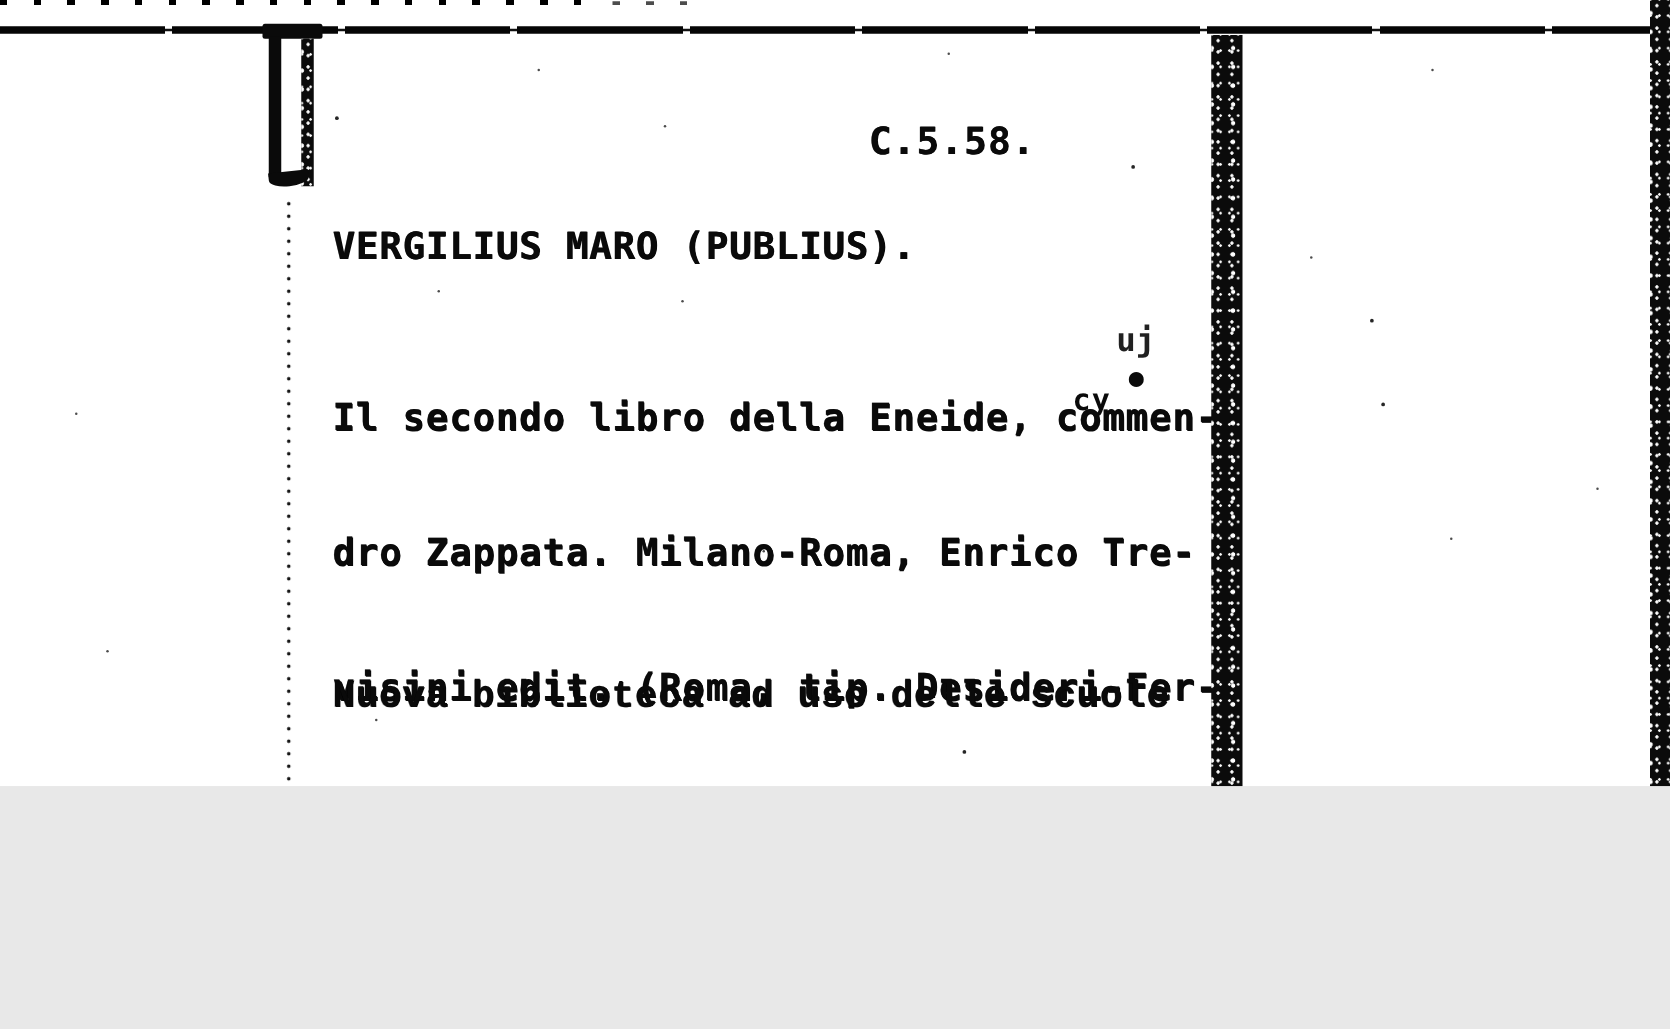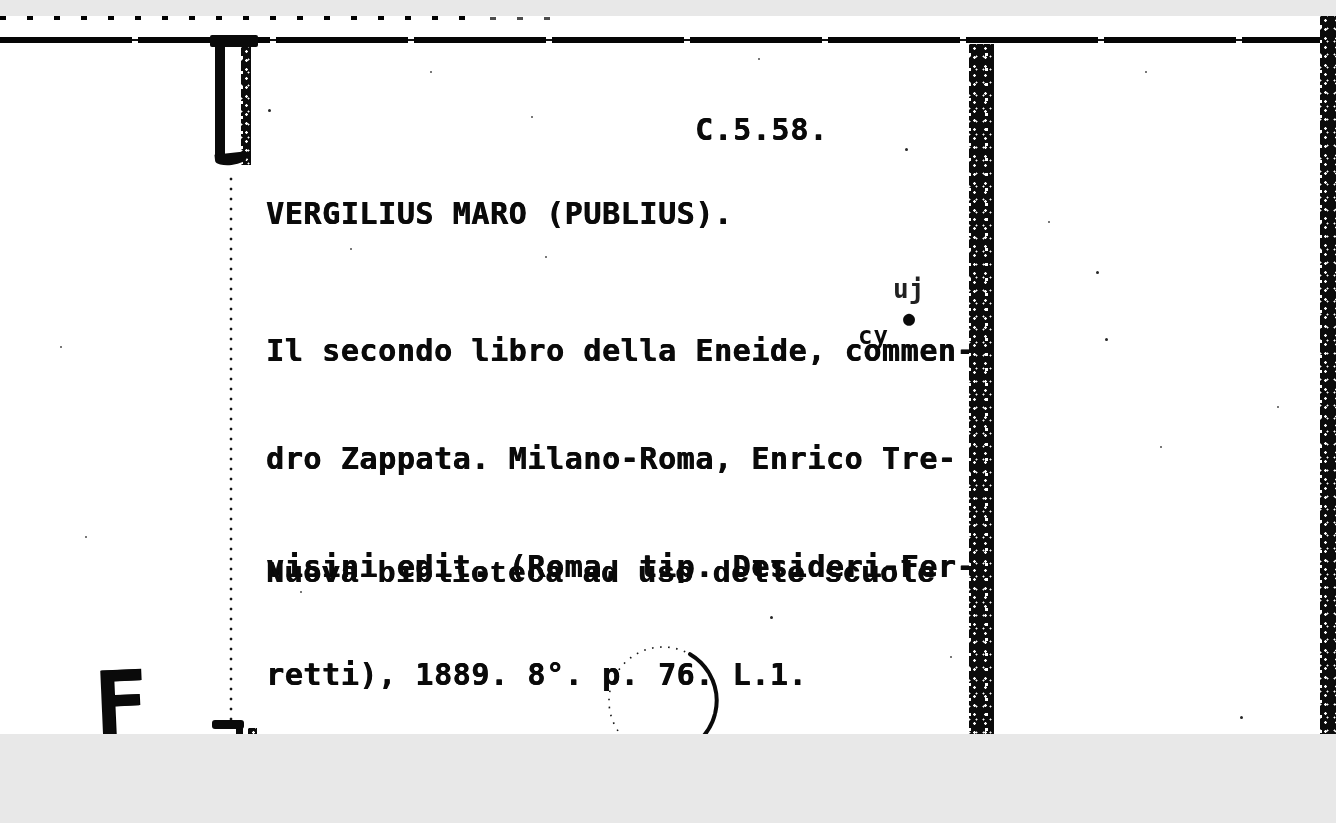--- a/index.html
+++ b/index.html
@@ -1,23 +1,22 @@
 <!DOCTYPE html>
 <html><head>
 <meta charset="utf-8">
 <style>
   html,body{margin:0;padding:0;background:#e8e8e8;}
   #scan{
     position:relative;
-    width:1336px;height:718px;
+    width:1336px;height:629px;
     background:#ffffff;
     overflow:hidden;
     font-family:"DejaVu Sans Mono","Liberation Mono",monospace;
     color:#0a0a0a;
-    margin-top:16px;
   }
   .tw{ 
     position:absolute;
     font-size:30px;
     font-weight:700;
     letter-spacing:0.6px;
     white-space:pre;
     color:#0a0a0a;
     text-shadow:0.5px 0.4px 0 #0a0a0a, -0.2px 0.2px 0 rgba(0,0,0,.55);
   }

